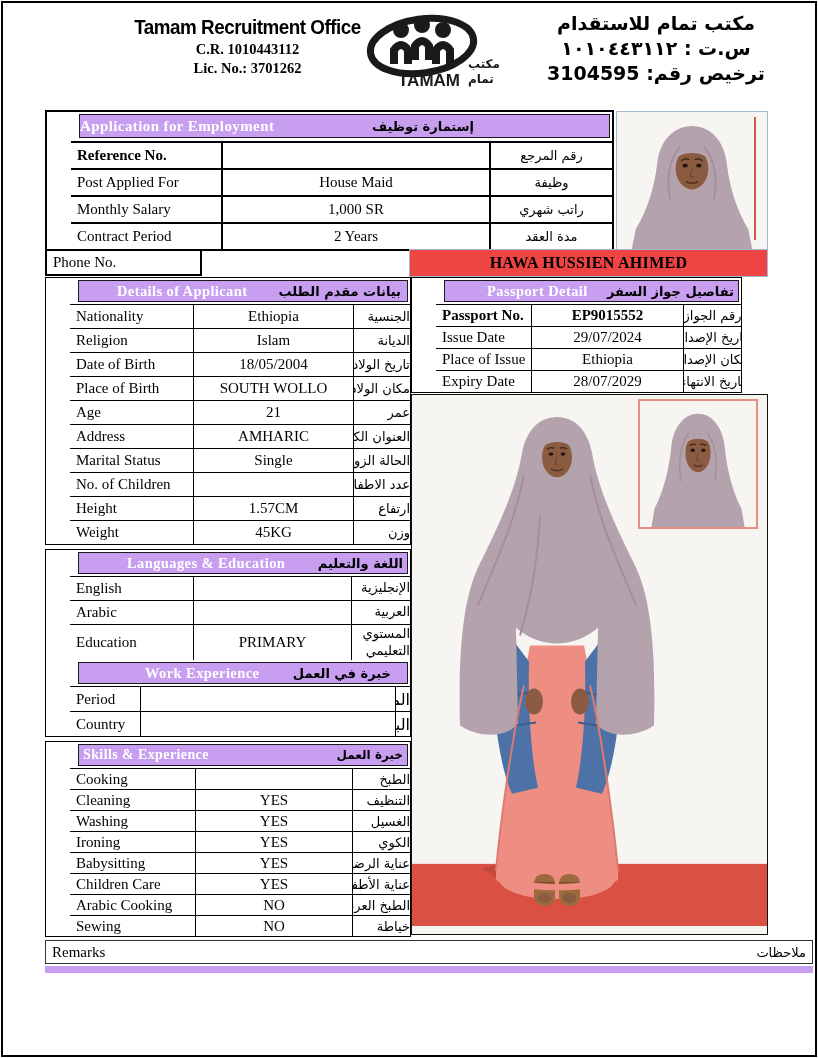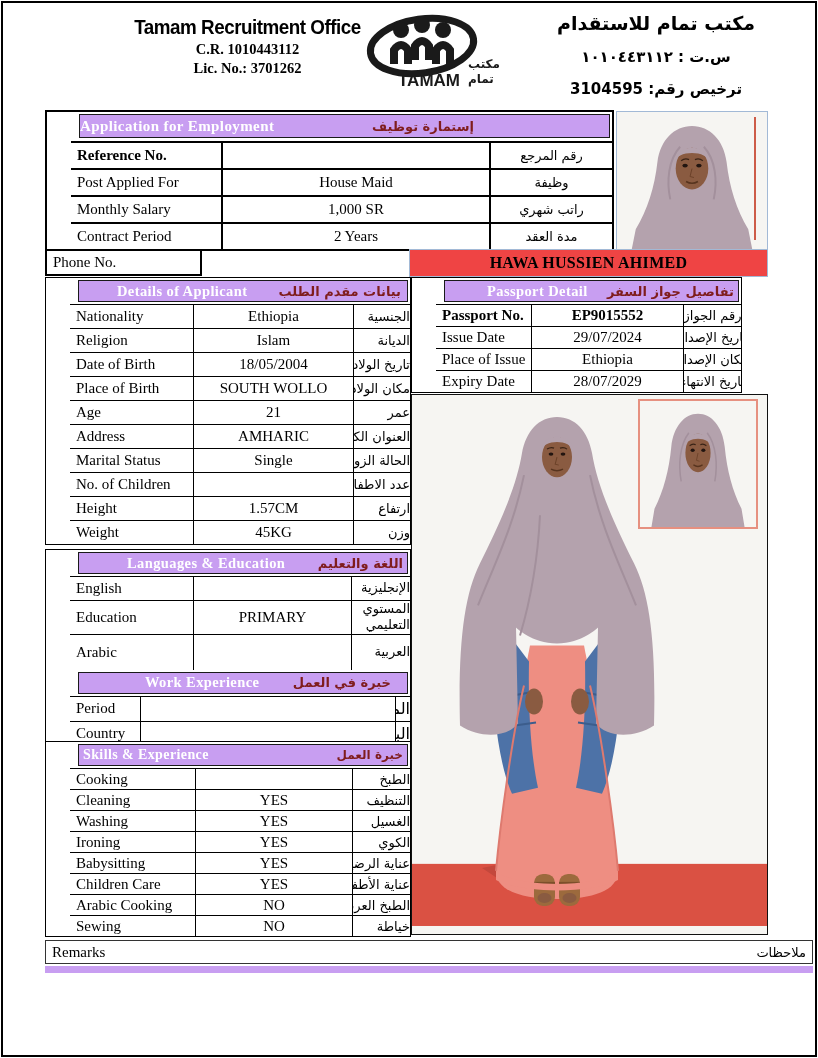--- a/index.html
+++ b/index.html
@@ -9,29 +9,29 @@
   .abs{position:absolute;box-sizing:border-box;}
   .b{font-weight:bold;}
 
   
   #hdr-en{left:80px;top:16px;width:335px;text-align:center;}
   #hdr-en .l1{font-family:"Liberation Sans",sans-serif;font-weight:bold;font-size:20px;letter-spacing:-.5px;transform:scaleX(.94);transform-origin:center;}
   #hdr-en .l2,#hdr-en .l3{font-weight:bold;font-size:14.5px;margin-top:2px;}
   #hdr-logo{left:356px;top:8px;width:150px;height:84px;}
   #hdr-ar{left:522px;top:12px;width:268px;text-align:center;direction:rtl;font-family:"DejaVu Sans",sans-serif;}
   #hdr-ar .l1{font-weight:bold;font-size:19px;}
-  #hdr-ar .l2,#hdr-ar .l3{font-weight:bold;font-size:15px;margin-top:14px;}
+  #hdr-ar .l2,#hdr-ar .l3{font-weight:bold;font-size:19px;margin-top:3px;}
 
   
   .tbl{background:#fff;border:1.5px solid #000;padding-left:24px;}
   .sec-head{background:#fff;}
   .bar{position:relative;display:flex;align-items:center;justify-content:space-between;
        background:#c89ef1;border:1px solid #1a1a1a;height:20px;margin:2px 2px 0 8px;}
   .ht{color:#fff;font-weight:bold;font-size:14.5px;letter-spacing:.4px;white-space:nowrap;}
-  .ha{color:#7f1d1d;font-weight:bold;font-size:13px;font-family:"DejaVu Sans",sans-serif;direction:rtl;white-space:nowrap;}
+  .ha{color:#000000;font-weight:bold;font-size:13px;font-family:"DejaVu Sans",sans-serif;direction:rtl;white-space:nowrap;}
   .row{display:grid;border-top:1.5px solid #000;}
   .c{display:flex;align-items:center;overflow:hidden;white-space:nowrap;}
   .c:not(:last-child){border-right:1.5px solid #000;}
   .lab{padding-left:6px;font-size:15px;}
   .val{justify-content:center;font-size:15px;}
   .ara{padding-left:4px;font-size:13px;font-family:"DejaVu Sans",sans-serif;direction:rtl;}
 
   
   #app-tbl{left:45px;top:110px;width:569px;border-width:2px;}
   #app-tbl .sec-head{height:27px;}
@@ -338,30 +338,30 @@
     </div>
     <div class="rows lng-rows">
 
         <div class="row">
           <div class="c lab">English</div>
           <div class="c val"></div>
           <div class="c ara">الإنجليزية</div>
         </div>
 
         <div class="row">
+          <div class="c lab">Arabic</div>
+          <div class="c val"></div>
+          <div class="c ara">العربية</div>
+        </div>
+
+        <div class="row">
           <div class="c lab">Education</div>
           <div class="c val">PRIMARY</div>
           <div class="c ara">المستوي التعليمي</div>
         </div>
-
-        <div class="row">
-          <div class="c lab">Arabic</div>
-          <div class="c val"></div>
-          <div class="c ara">العربية</div>
-        </div>
       </div>
     <div class="sec-head std hd2">
       <div class="bar">
         <span class="ht">Work Experience</span>
         <span class="ha">خبرة في العمل</span>
       </div>
     </div>
     <div class="rows wrk-rows">
 
         <div class="row">

